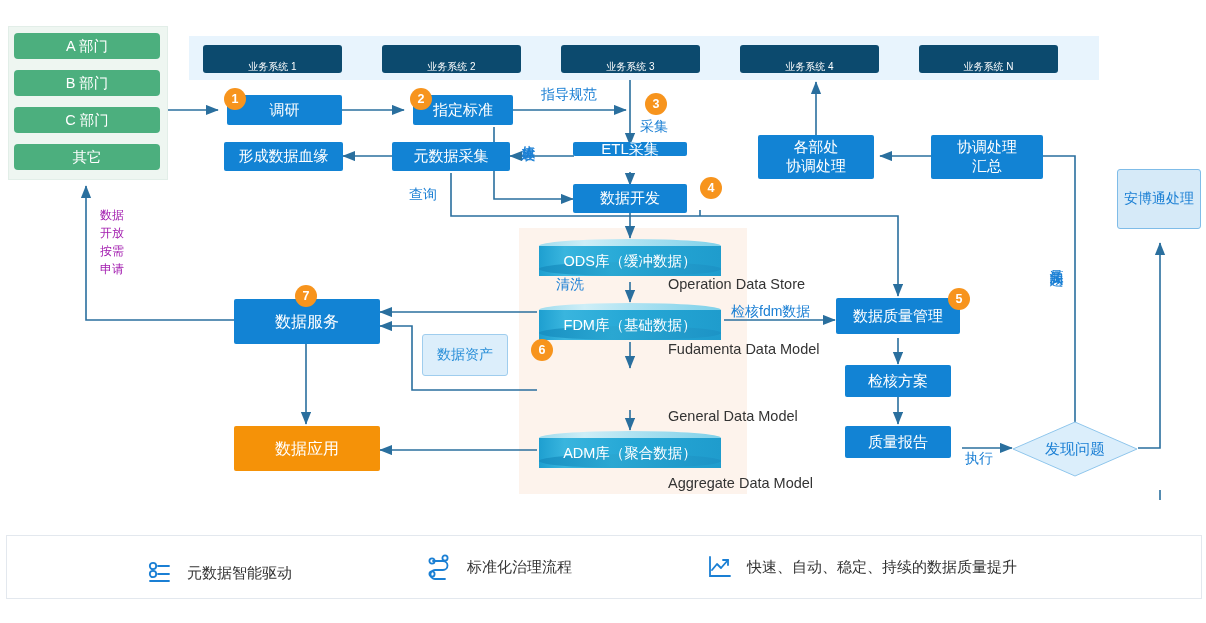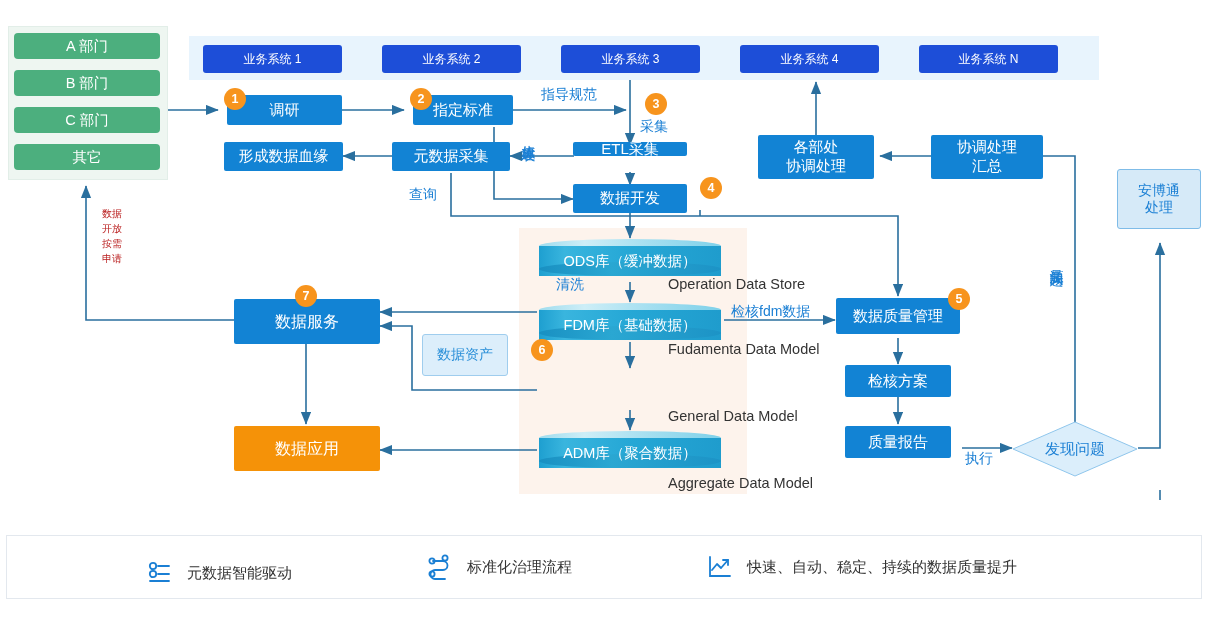--- a/index.html
+++ b/index.html
@@ -4,21 +4,21 @@
 <style>
   html,body{margin:0;padding:0;background:#ffffff;}
   body{font-family:"Liberation Sans","DejaVu Sans",sans-serif;}
   #stage{position:relative;width:1206px;height:623px;background:#fff;overflow:hidden;}
   #svg-layer{position:absolute;left:0;top:0;width:1206px;height:623px;pointer-events:none;}
 
   .node{position:absolute;box-sizing:border-box;display:flex;align-items:center;justify-content:center;
         text-align:center;line-height:1.25;}
   
   .blue{background:#1283d4;color:#fff;font-size:15px;border-radius:2px;}
-  .blue.sys{background:#1d4ed8;font-size:12px;border-radius:3px;}
+  .blue.sys{background:#0c4a6e;font-size:10px;border-radius:3px;align-items:flex-end;}
   
   .green{background:#4caf7e;color:#fff;font-size:14.5px;border-radius:4px;}
   .deptwrap{position:absolute;background:#eef6f1;border:1px solid #e2eee8;}
   .sysband{position:absolute;background:#e8f4fd;}
   .pinkband{position:absolute;background:#fdf3ec;}
   
   .orange{background:#f59208;color:#fff;font-size:15px;border-radius:2px;}
   
   .lbox{background:#d6eaf8;border:1px solid #7fbce8;color:#1a7fd4;font-size:14px;border-radius:3px;}
   .lbox2{background:#dceefb;border:1px solid #9fcdee;color:#2a8fd8;font-size:14px;border-radius:3px;}
@@ -38,21 +38,21 @@
       justify-content:center;color:#fff;font-size:14.5px;z-index:3;}
   
   .badge{position:absolute;width:22px;height:22px;border-radius:50%;background:#f7941d;color:#fff;
       font-size:12.5px;display:flex;align-items:center;justify-content:center;font-weight:bold;z-index:6;}
   
   .t{position:absolute;white-space:nowrap;}
   .tblue{color:#1a7fd4;font-size:14px;}
   .tdark{color:#333;font-size:14.5px;}
   .vtext{position:absolute;color:#1a7fd4;font-size:14px;writing-mode:vertical-rl;text-orientation:upright;
       letter-spacing:1px;line-height:1;}
-  .vstack{position:absolute;color:#b91c1c;font-size:10px;text-align:center;line-height:1.5;}
+  .vstack{position:absolute;color:#a21caf;font-size:12px;text-align:center;line-height:1.5;}
   
   .legend{position:absolute;left:6px;top:535px;width:1194px;height:62px;border:1px solid #e3e8ee;background:#fff;
       display:flex;align-items:center;}
   .legitem{display:flex;align-items:center;gap:14px;}
   .legitem .lbl{color:#333;font-size:15px;white-space:nowrap;}
 </style>
 </head>
 <body>
 
 <div id="stage">
@@ -217,21 +217,21 @@
 
   <div class="node blue" style="left:758px;top:135px;width:116px;height:44px;flex-direction:column;">
     <span>各部处</span>
     <span>协调处理</span>
   </div>
   <div class="node blue" style="left:931px;top:135px;width:112px;height:44px;flex-direction:column;">
     <span>协调处理</span>
     <span>汇总</span>
   </div>
 
-  <div class="node lbox" style="left:1117px;top:169px;width:84px;height:60px;flex-direction:column;">
+  <div class="node lbox" style="left:1117px;top:169px;width:84px;height:60px;flex-direction:row;">
     <span>安博通</span>
     <span>处理</span>
   </div>
 
   <div class="vtext" style="left:1050px;top:258px;">
     <span>是源头问题</span>
   </div>
 
   <div class="cyl" style="left:539px;top:239px;padding-left:36px;">
     <div class="top"></div>

